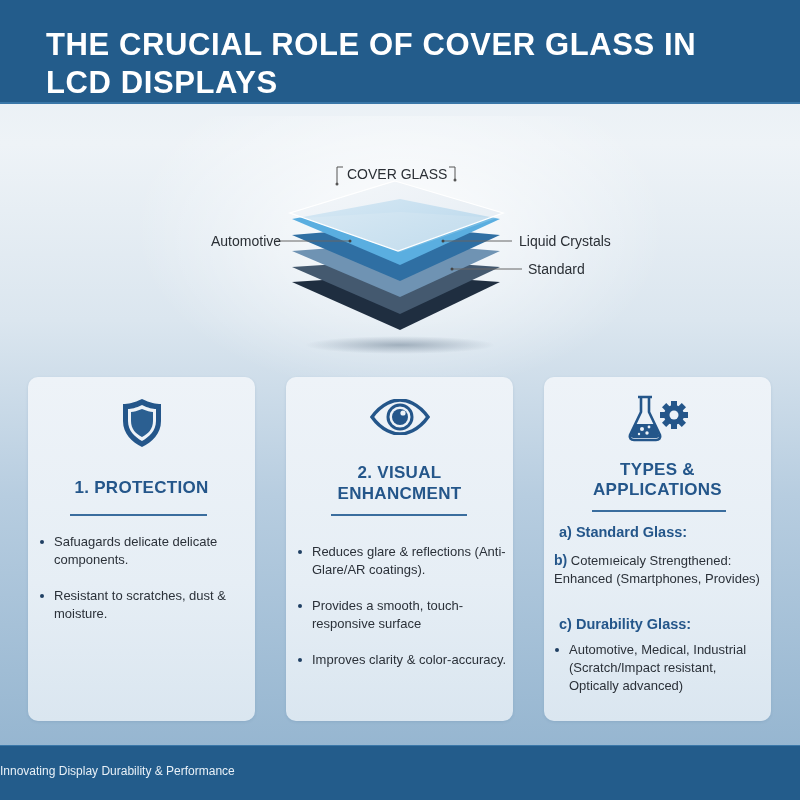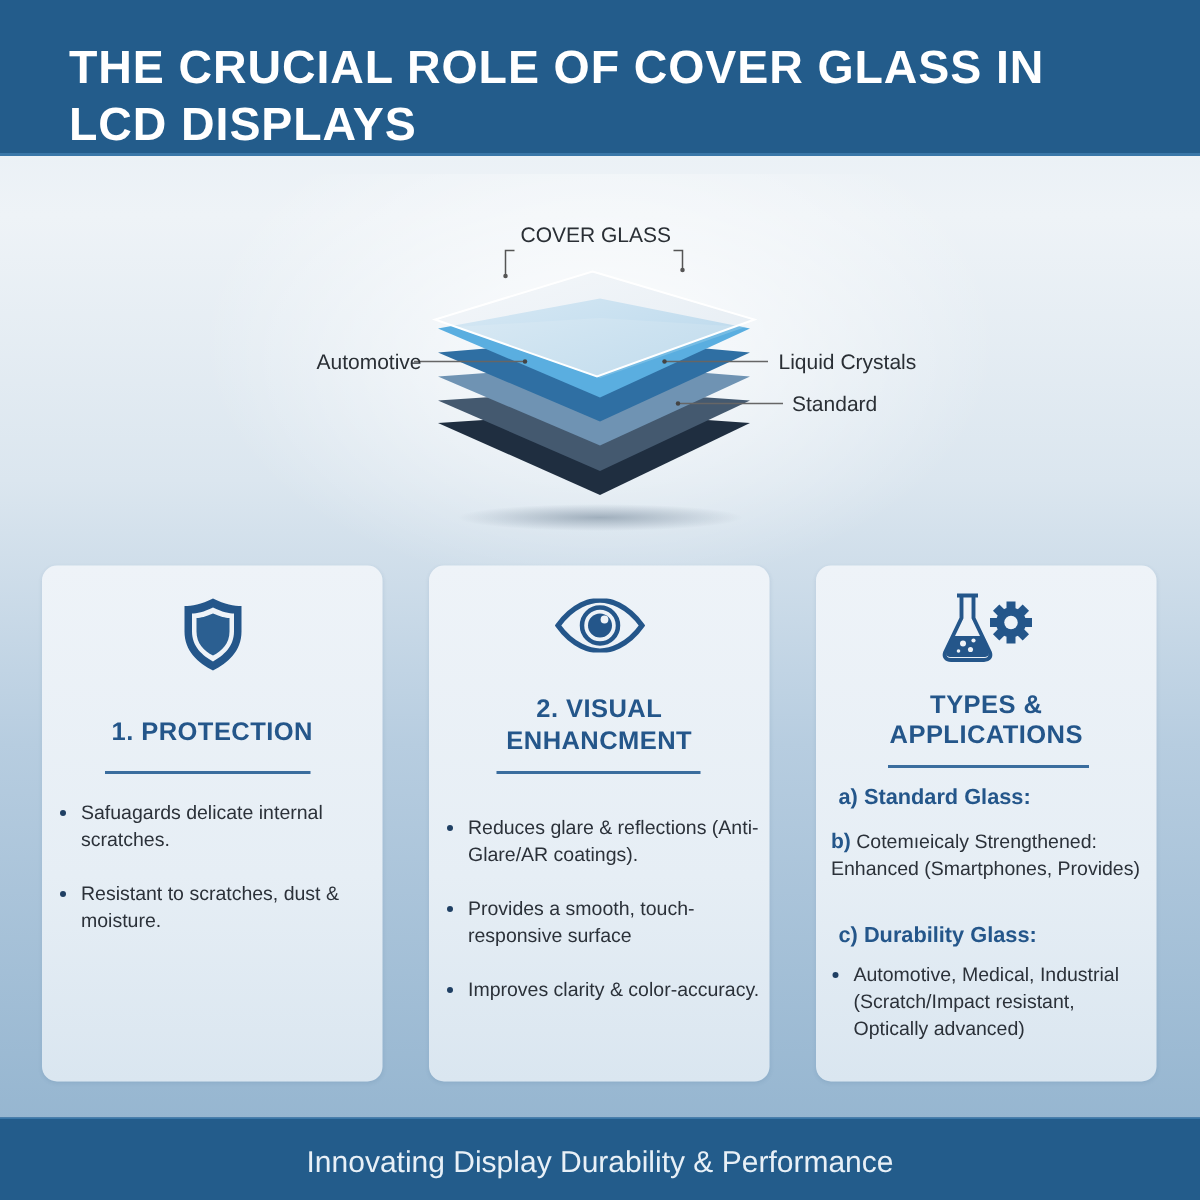--- a/index.html
+++ b/index.html
@@ -57,22 +57,22 @@
     position: absolute; color: #24568a; font-weight: 700; font-size: 14.5px; line-height: 18px;
   }
   .types-text { position: absolute; font-size: 13px; line-height: 18px; color: #2b3139; }
   .types-text .prefix { color: #24568a; font-weight: 700; font-size: 14px; }
   .footer {
     position: absolute; left: 0; top: 745px; width: 800px; height: 55px;
     background: #235c8b;
     border-top: 1px solid #3a77a8;
   }
   .footer span {
-    position: absolute; left: 0; width: 100%; top: 18px; text-align: center;
-    color: #e8f0f7; font-size: 20px;
+    position: absolute; left: 0; width: 100%; top: 18px; 
+    color: #e8f0f7; font-size: 12px;
   }
 </style>
 </head>
 <body>
 
 <div class="bg-glow"></div>
 
 <header class="header">
   <h1>THE CRUCIAL ROLE OF COVER GLASS IN LCD DISPLAYS</h1>
 </header>
@@ -105,38 +105,38 @@
     <polyline points="455,180 455,167 449,167" fill="none" stroke="#555" stroke-width="1"></polyline>
     <circle cx="337" cy="184" r="1.5" fill="#555"></circle>
     <circle cx="455" cy="180" r="1.5" fill="#555"></circle>
     <line x1="276" y1="241" x2="350" y2="241" stroke="#666" stroke-width="1"></line>
     <circle cx="350" cy="241" r="1.5" fill="#444"></circle>
     <line x1="443" y1="241" x2="512" y2="241" stroke="#666" stroke-width="1"></line>
     <circle cx="443" cy="241" r="1.5" fill="#444"></circle>
     <line x1="452" y1="269" x2="522" y2="269" stroke="#666" stroke-width="1"></line>
     <circle cx="452" cy="269" r="1.5" fill="#444"></circle>
   </svg>
-  <span class="label" style="left:347px; top:32px;">COVER GLASS</span>
+  <span class="label" style="left:347px; top:50px;">COVER GLASS</span>
   <span class="label" style="left:211px; top:117px;">Automotive</span>
   <span class="label" style="left:519px; top:117px;">Liquid Crystals</span>
   <span class="label" style="left:528px; top:145px;">Standard</span>
 </section>
 
 <div class="card" style="left:28px;">
   <div class="icon" style="top:20px;">
     <svg width="44" height="52" viewBox="0 0 44 52">
       <path d="M22 2 C14 6 8 7 3 7 L3 24 C3 37 12 45 22 50 C32 45 41 37 41 24 L41 7 C36 7 30 6 22 2 Z" fill="#24568a"></path>
       <path d="M22 8 C16 11 11 12 8 12 L8 24 C8 34 15 40 22 44 C29 40 36 34 36 24 L36 12 C33 12 28 11 22 8 Z" fill="#eef3f8"></path>
       <path d="M22 12 C17 14 14 15 11 15 L11 24 C11 32 16 37 22 40 C28 37 33 32 33 24 L33 15 C30 15 27 14 22 12 Z" fill="#2b5f91"></path>
     </svg>
   </div>
   <div class="title" style="top:100px;">1. PROTECTION</div>
   <div class="rule" style="left:42px; width:137px; top:137px;"></div>
   <ul class="bullets" style="left:12px; top:156px; width:205px;">
-    <li>Safuagards delicate internal scratches.</li>
+    <li>Safuagards delicate delicate components.</li>
     <li>Resistant to scratches, dust &amp; moisture.</li>
   </ul>
 </div>
 
 <div class="card" style="left:286px;">
   <div class="icon" style="top:22px;">
     <svg width="60" height="36" viewBox="0 0 60 36">
       <path d="M2 18 C12 4 24 1 30 1 C36 1 48 4 58 18 C48 32 36 35 30 35 C24 35 12 32 2 18 Z" fill="none" stroke="#24568a" stroke-width="3.5"></path>
       <circle cx="30" cy="18" r="12" fill="none" stroke="#24568a" stroke-width="3"></circle>
       <circle cx="30" cy="18" r="8" fill="#24568a"></circle>

